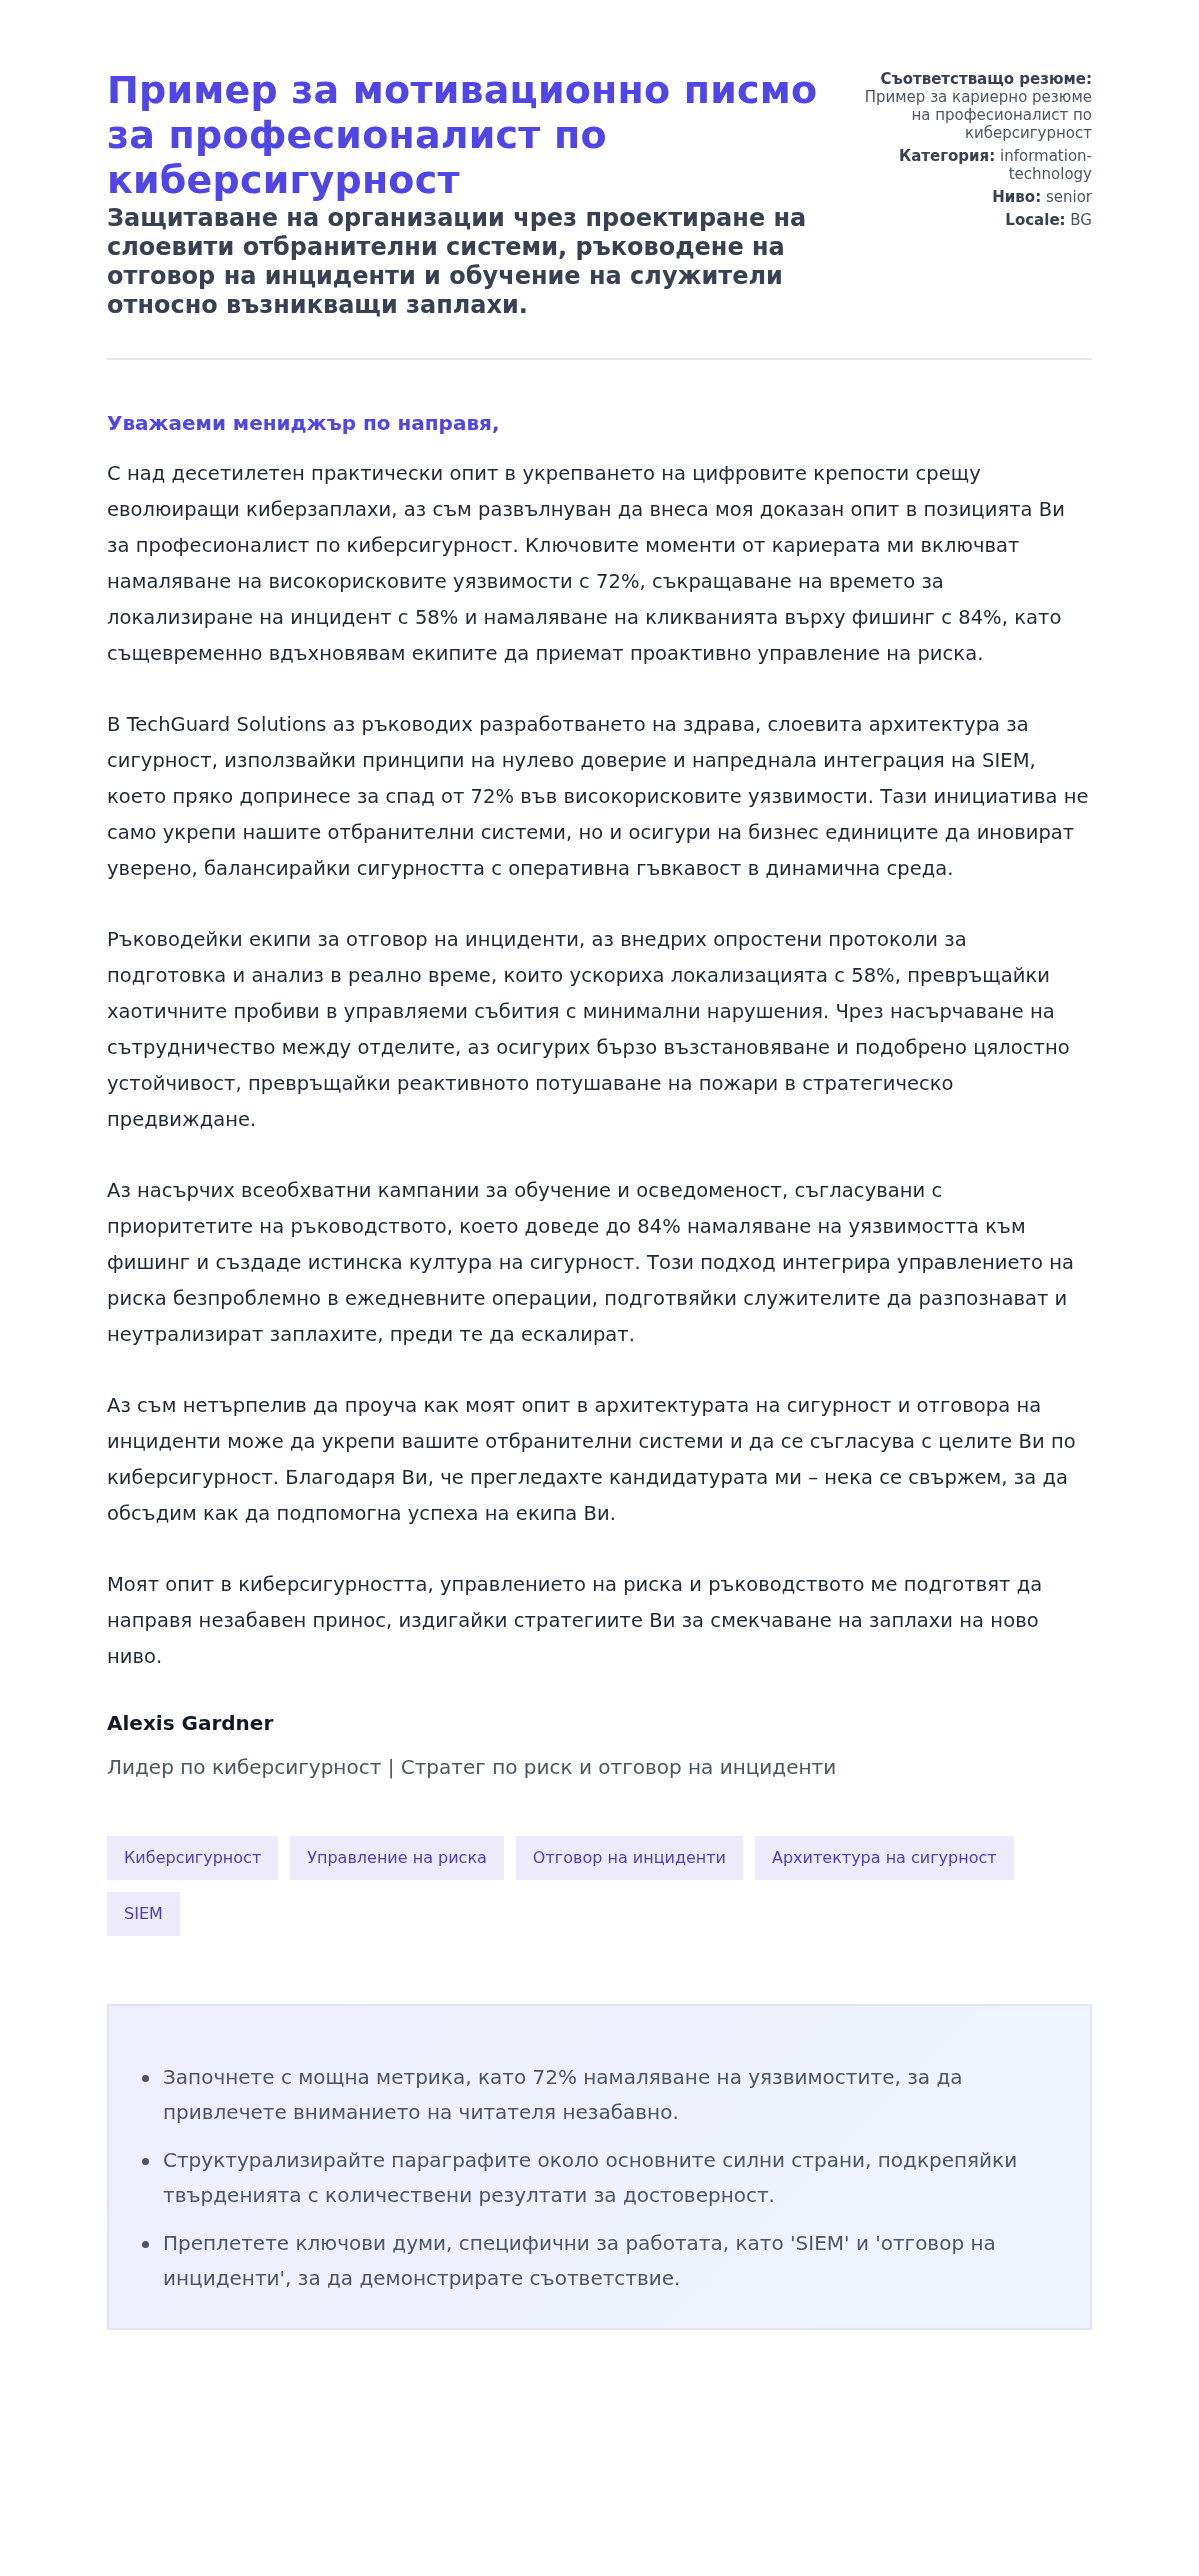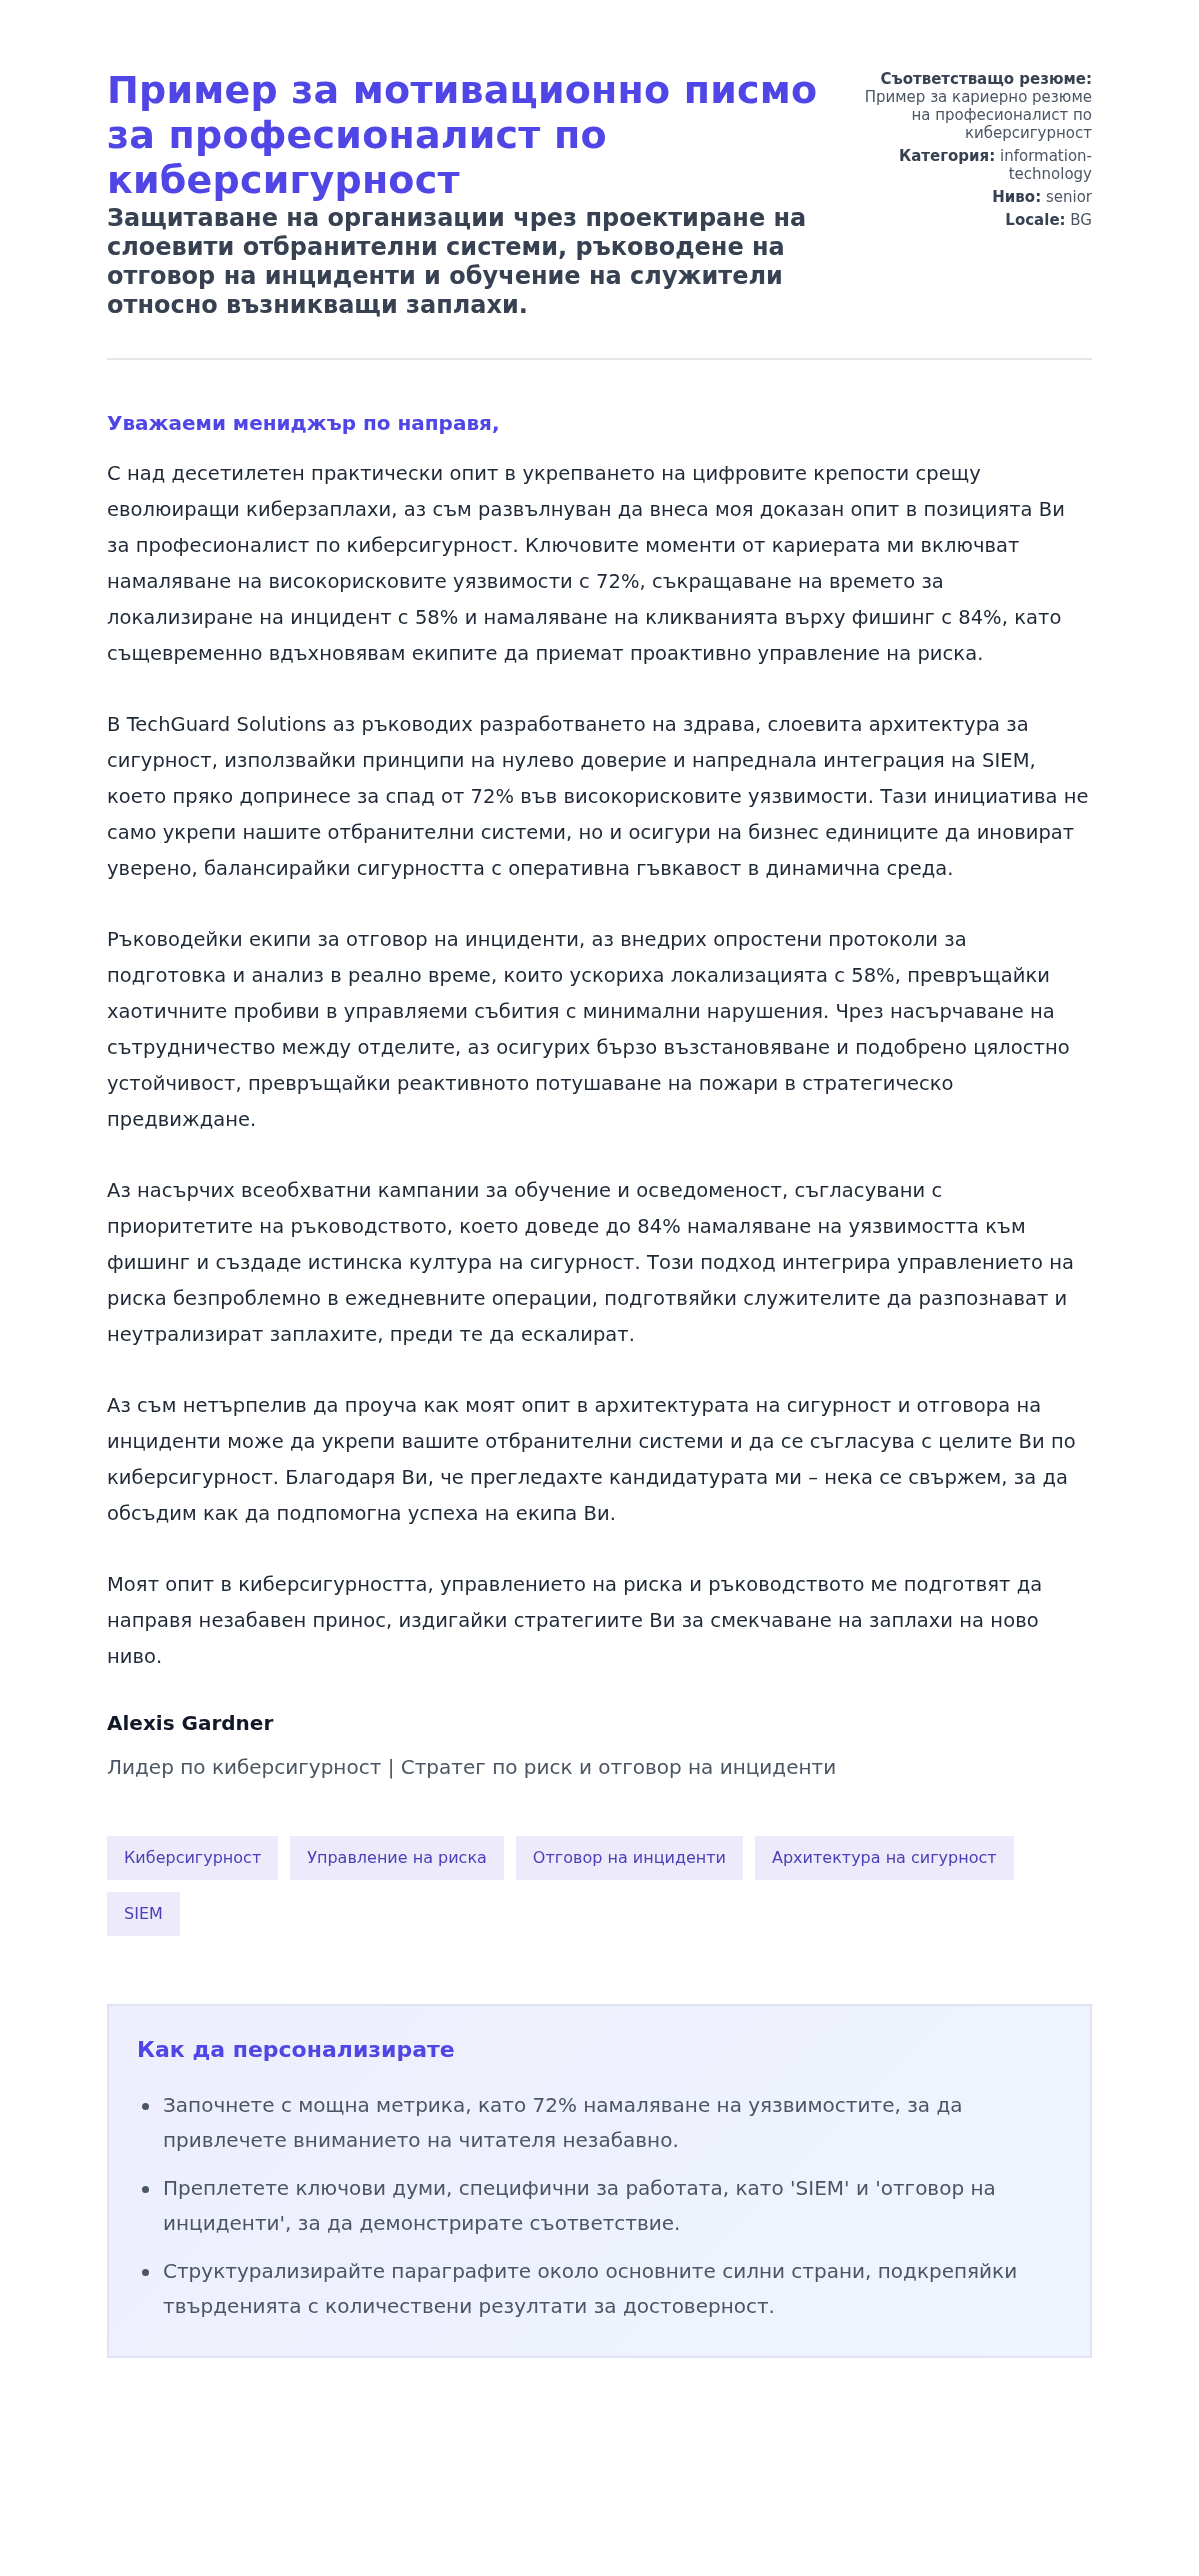--- a/index.html
+++ b/index.html
@@ -181,31 +181,30 @@
 
   <div class="tags">
     <span class="tag">Киберсигурност</span>
     <span class="tag">Управление на риска</span>
     <span class="tag">Отговор на инциденти</span>
     <span class="tag">Архитектура на сигурност</span>
     <span class="tag">SIEM</span>
   </div>
 
   <aside class="tips">
-    <h3 class="tips-title">Как да персонализирате</h3>
     <ul class="tips-list">
       <li class="tips-item">
         <span class="bullet"></span>
         <span>Започнете с мощна метрика, като 72% намаляване на уязвимостите, за да привлечете вниманието на читателя незабавно.</span>
       </li>
       <li class="tips-item">
         <span class="bullet"></span>
-        <span>Преплетете ключови думи, специфични за работата, като 'SIEM' и 'отговор на инциденти', за да демонстрирате съответствие.</span>
+        <span>Структурализирайте параграфите около основните силни страни, подкрепяйки твърденията с количествени резултати за достоверност.</span>
       </li>
       <li class="tips-item">
         <span class="bullet"></span>
-        <span>Структурализирайте параграфите около основните силни страни, подкрепяйки твърденията с количествени резултати за достоверност.</span>
+        <span>Преплетете ключови думи, специфични за работата, като 'SIEM' и 'отговор на инциденти', за да демонстрирате съответствие.</span>
       </li>
     </ul>
   </aside>
 
 </div>
 
 
 </body></html>

